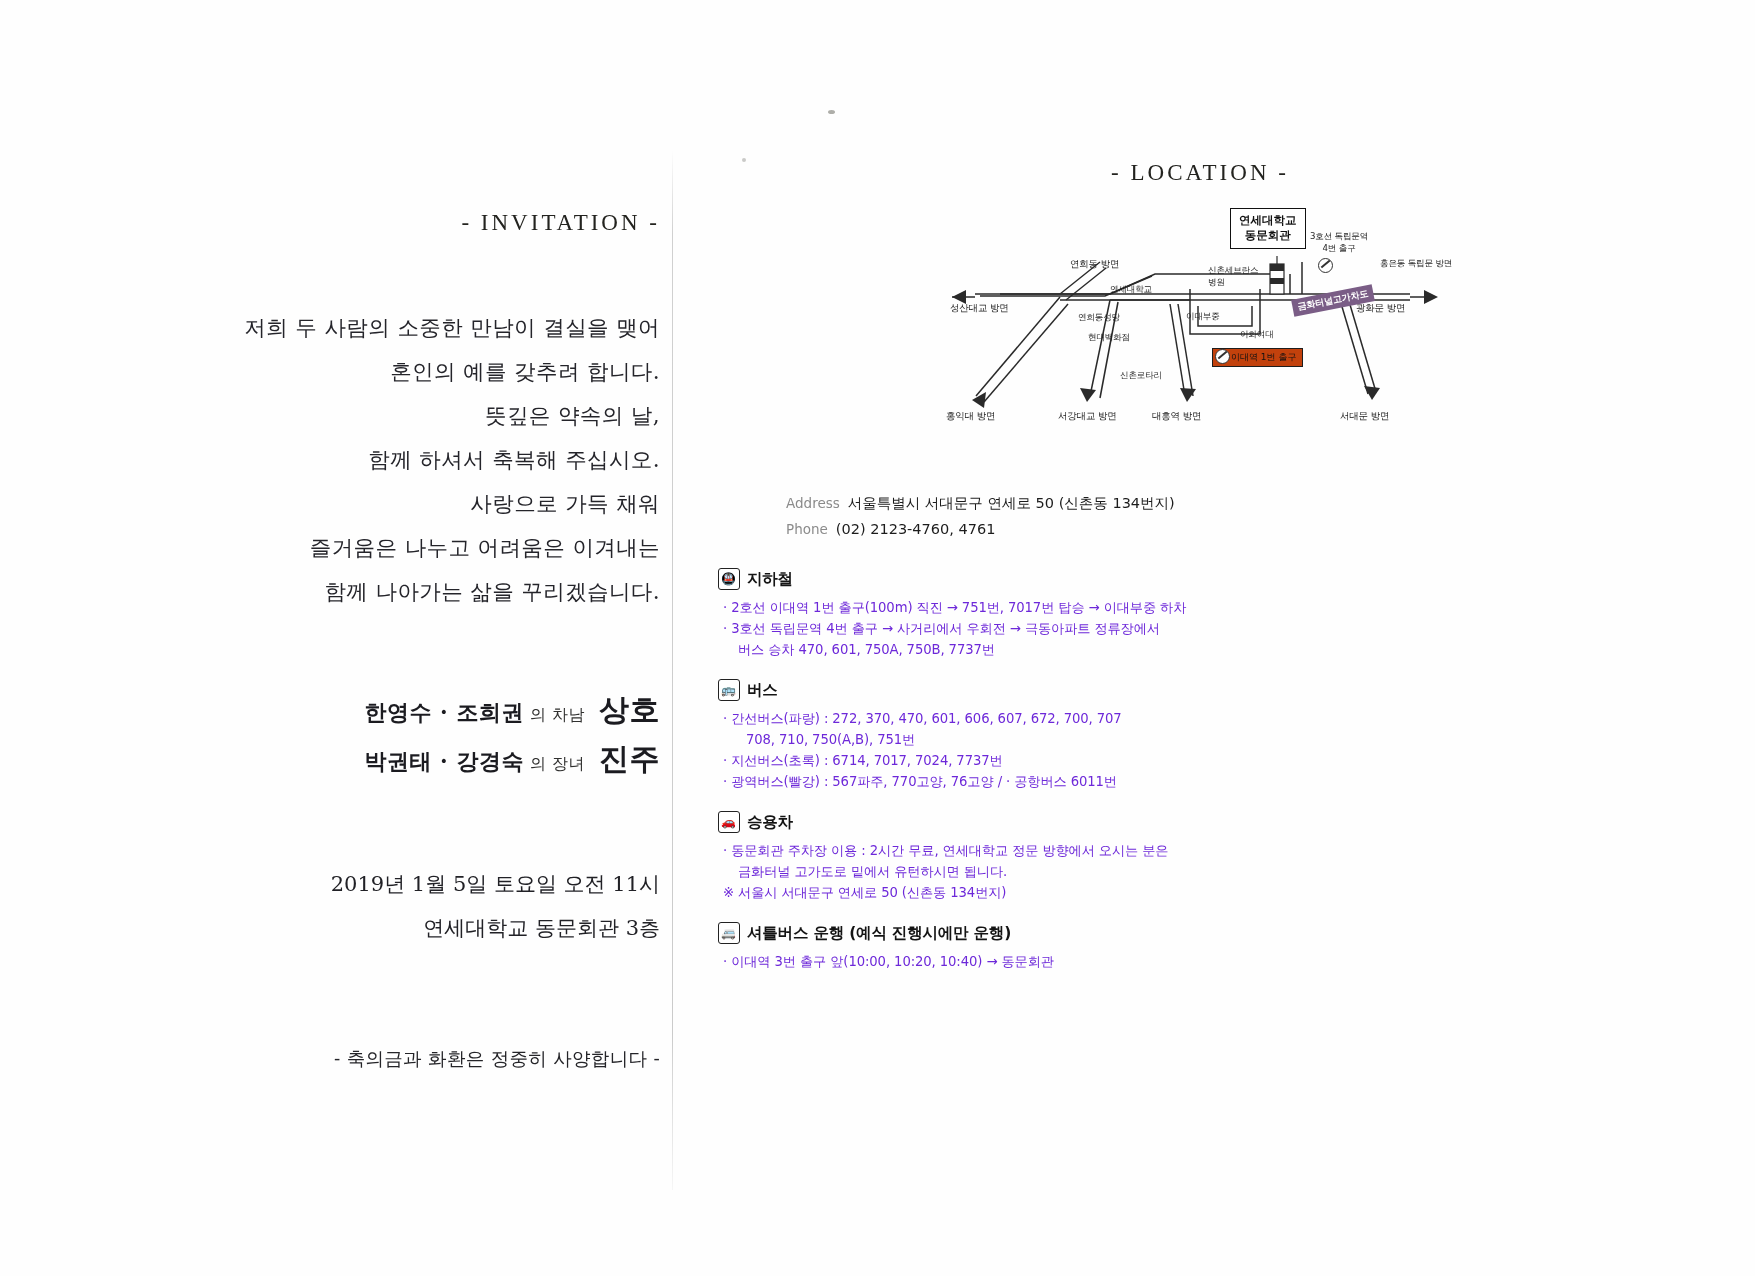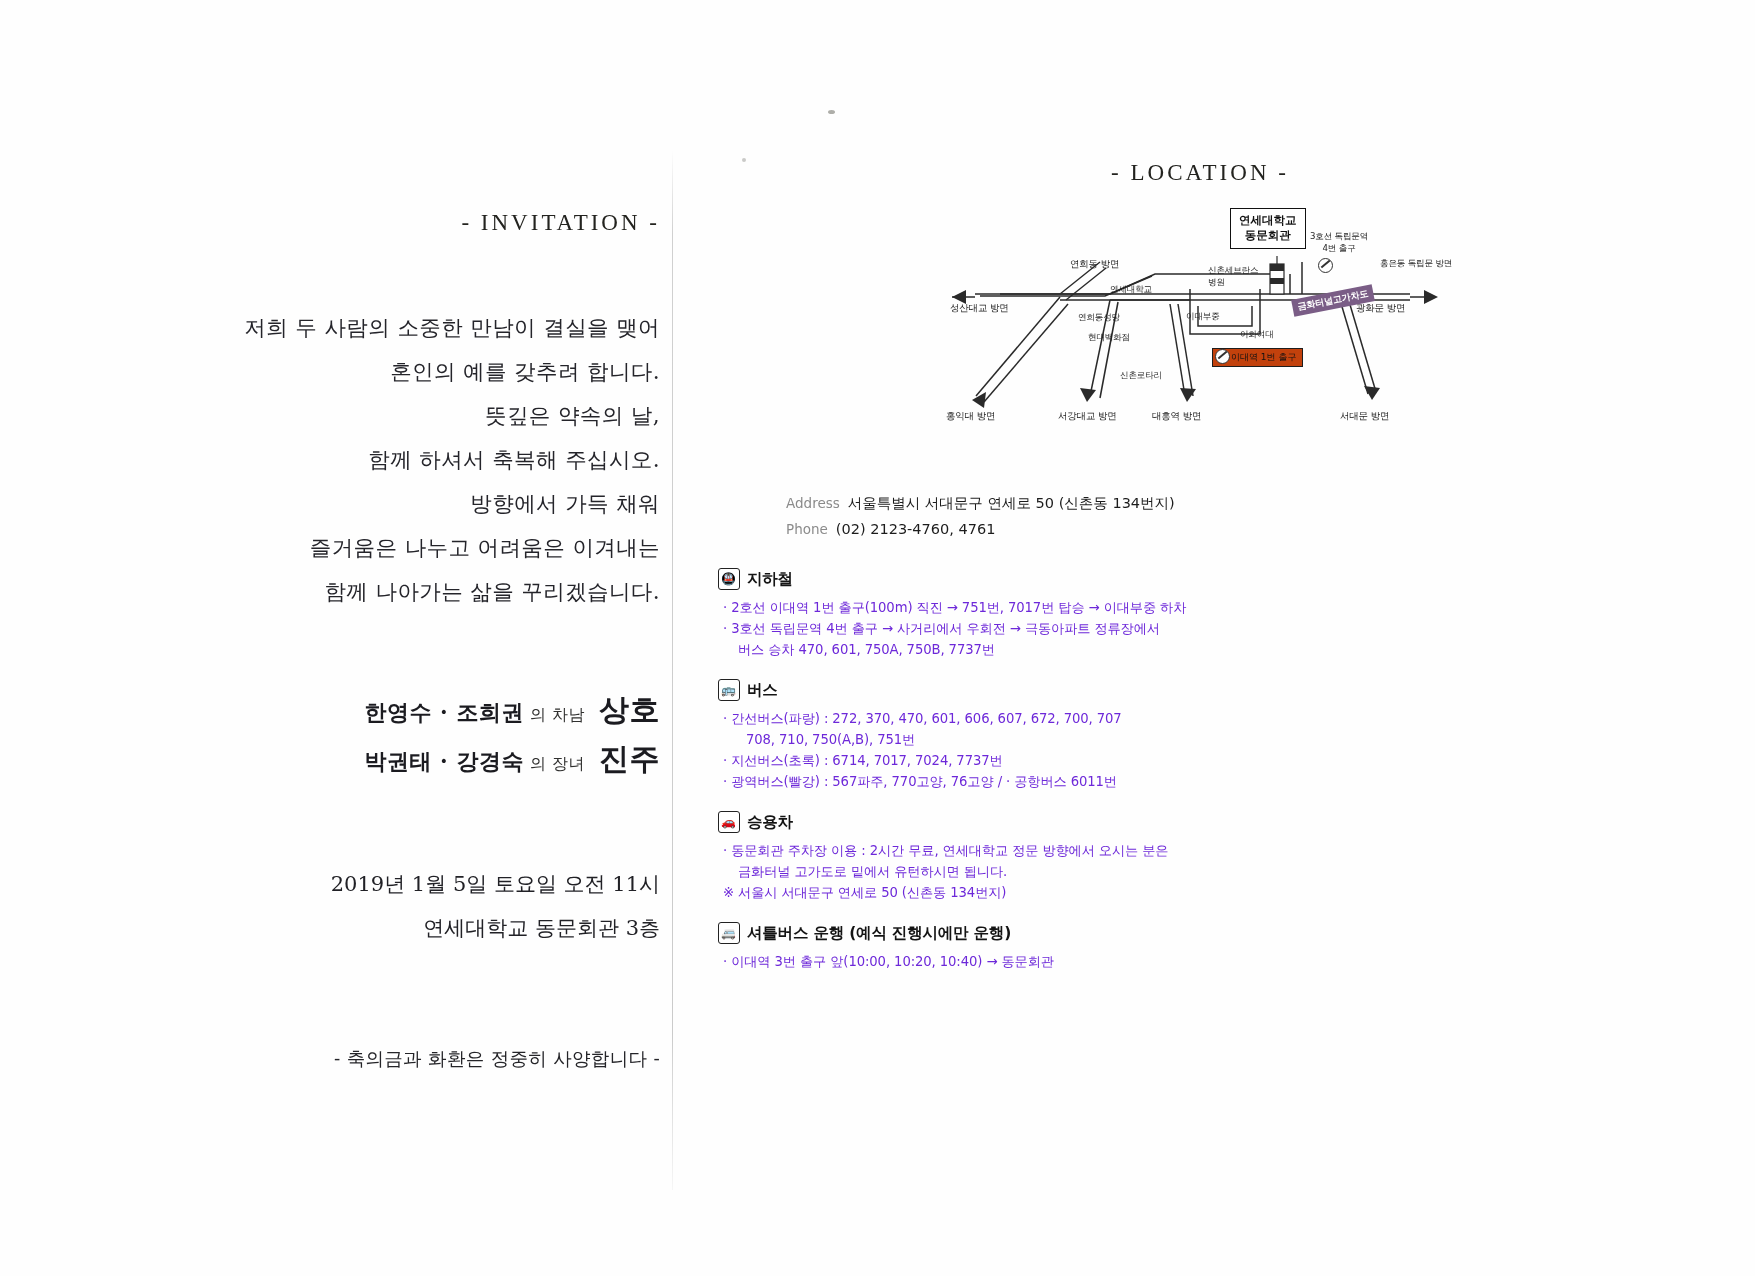--- a/index.html
+++ b/index.html
@@ -223,21 +223,21 @@
 
   <div class="left">
 
     <div class="section-title">- INVITATION -</div>
 
     <div class="verse">
       <div>저희 두 사람의 소중한 만남이 결실을 맺어</div>
       <div>혼인의 예를 갖추려 합니다.</div>
       <div>뜻깊은 약속의 날,</div>
       <div>함께 하셔서 축복해 주십시오.</div>
-      <div>방향에서 가득 채워</div>
+      <div>사랑으로 가득 채워</div>
       <div>즐거움은 나누고 어려움은 이겨내는</div>
       <div>함께 나아가는 삶을 꾸리겠습니다.</div>
     </div>
 
     <div class="parents">
       <div class="parents-row">
         <span class="names">한영수 · 조희권</span><span class="rel">의 차남</span><span class="child">상호</span>
       </div>
       <div class="parents-row">
         <span class="names">박권태 · 강경숙</span><span class="rel">의 장녀</span><span class="child">진주</span>

